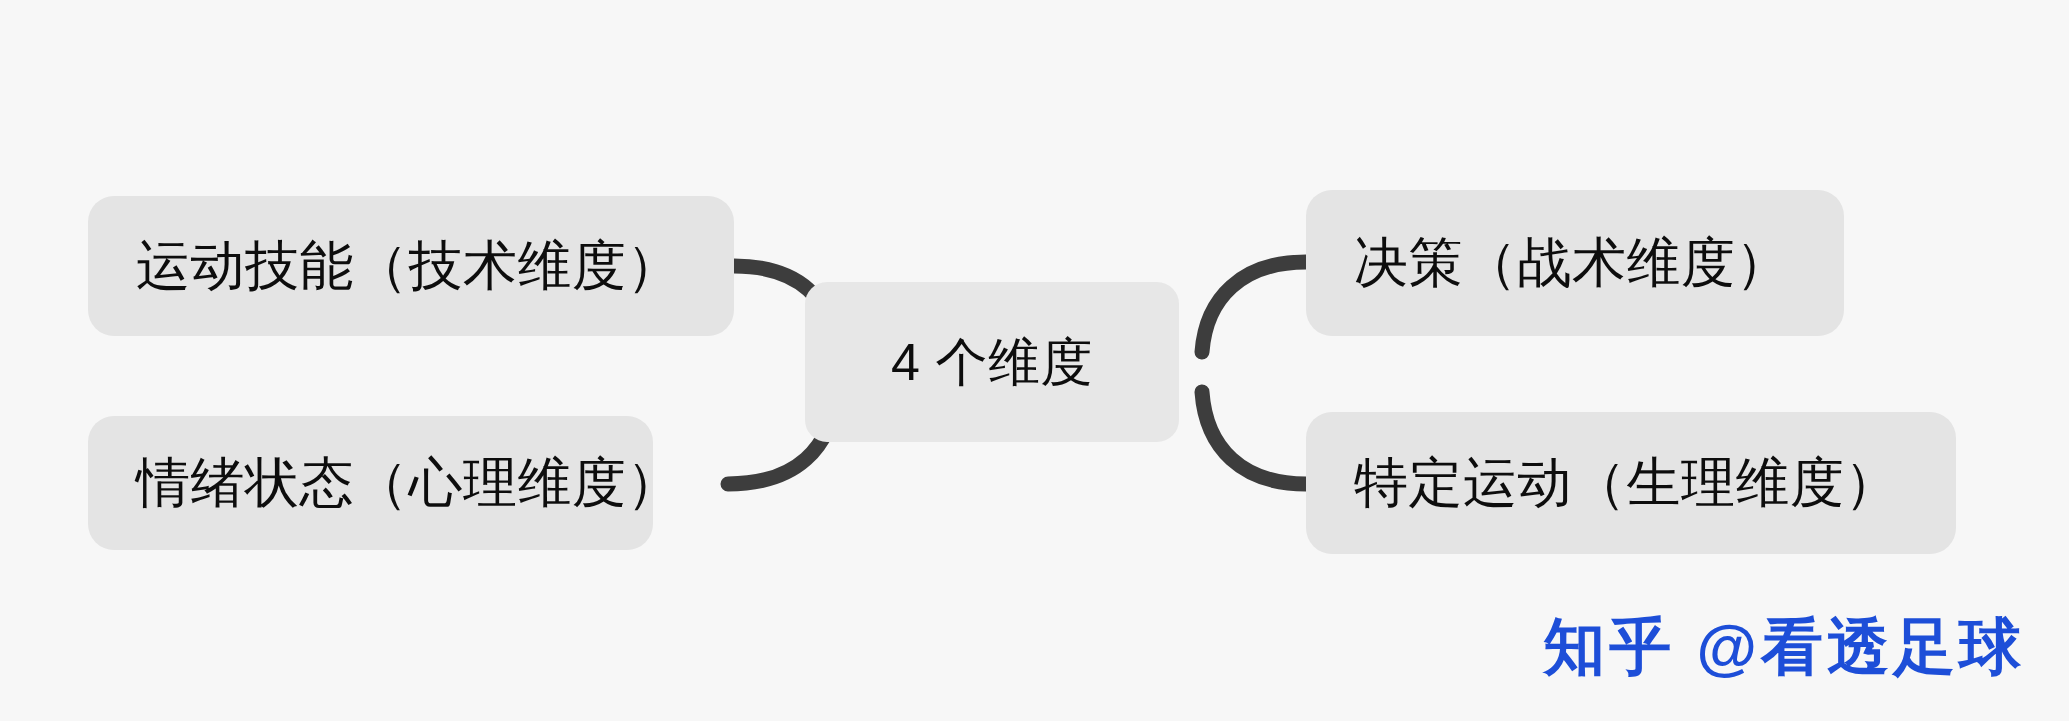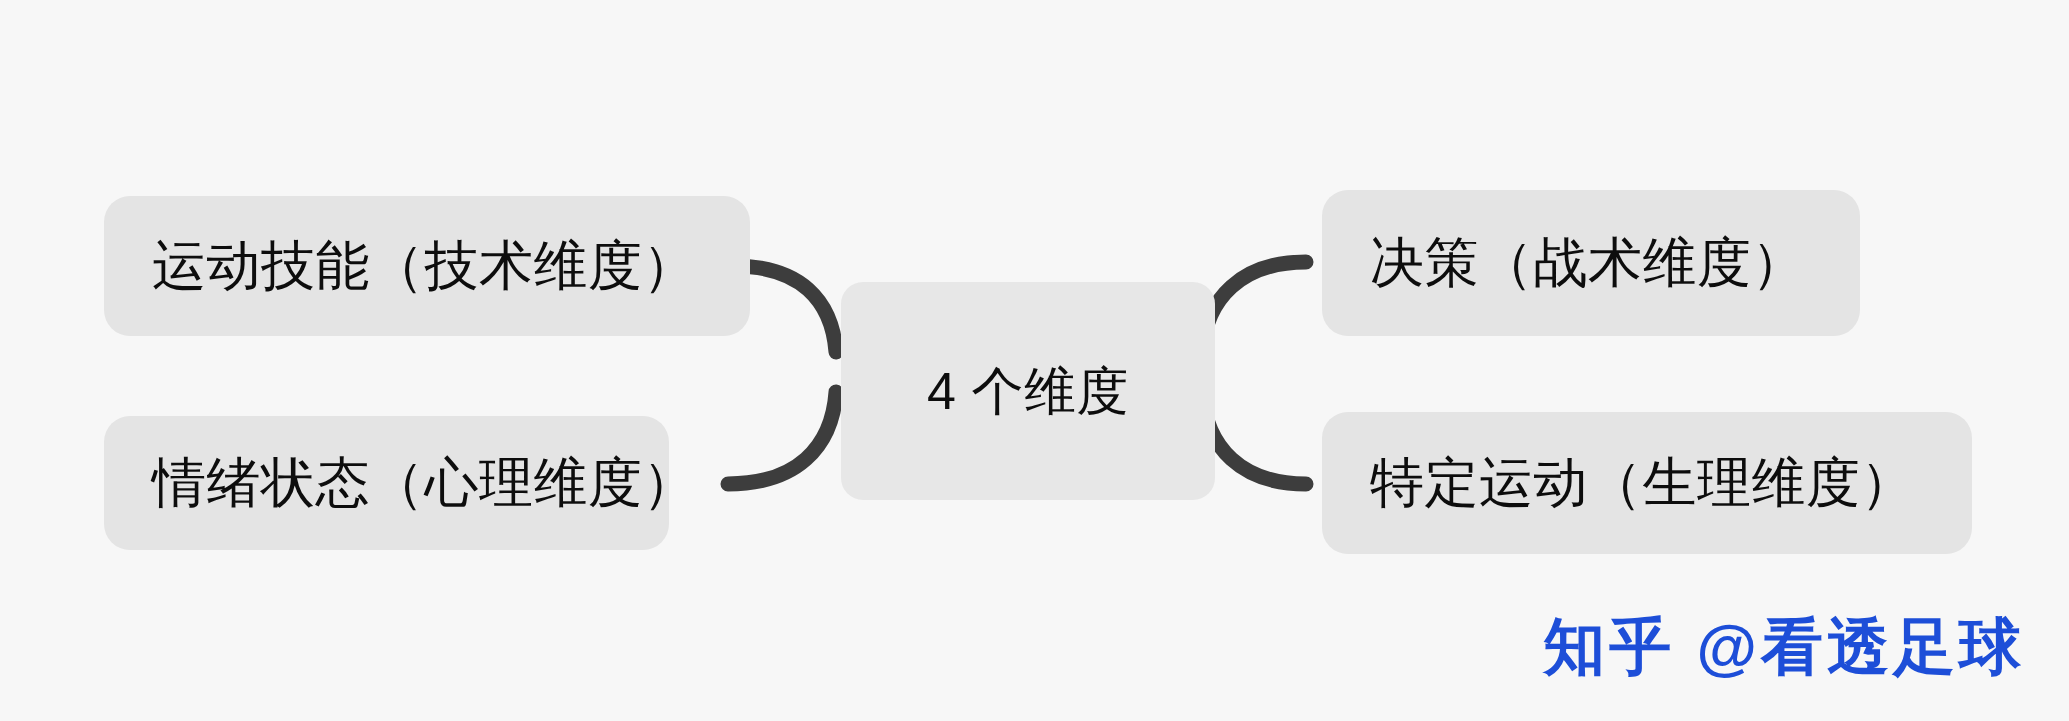--- a/index.html
+++ b/index.html
@@ -36,36 +36,35 @@
     align-items: center;
     color: #0d0d0d;
     font-size: 54px;
     line-height: 1.25;
     letter-spacing: 0.5px;
     white-space: nowrap;
   }
   .node.leaf {
     justify-content: flex-start;
     padding: 0 30px;
-    margin-left: 16px;
   }
   .node.center {
     justify-content: center;
     background: #e7e7e7;
     border-radius: 22px;
     font-size: 52px;
     padding: 0 24px;
   }
   .node-label {
     display: block;
   }
   
   #node-skill      { left: 88px;   top: 196px; width: 646px; height: 140px; }
   #node-emotion    { left: 88px;   top: 416px; width: 565px; height: 134px; }
-  #node-center     { left: 841px;  top: 282px; width: 374px; height: 218px; }
+  #node-center     { left: 805px;  top: 282px; width: 374px; height: 160px; }
   #node-decision   { left: 1306px; top: 190px; width: 538px; height: 146px; }
   #node-physio     { left: 1306px; top: 412px; width: 650px; height: 142px; }
 
   #node-skill .node-label    { margin-left: 18px; }
   #node-emotion .node-label  { margin-left: 18px; }
   #node-decision .node-label { margin-left: 18px; }
   #node-physio .node-label   { margin-left: 18px; }
 
   
   #watermark {

